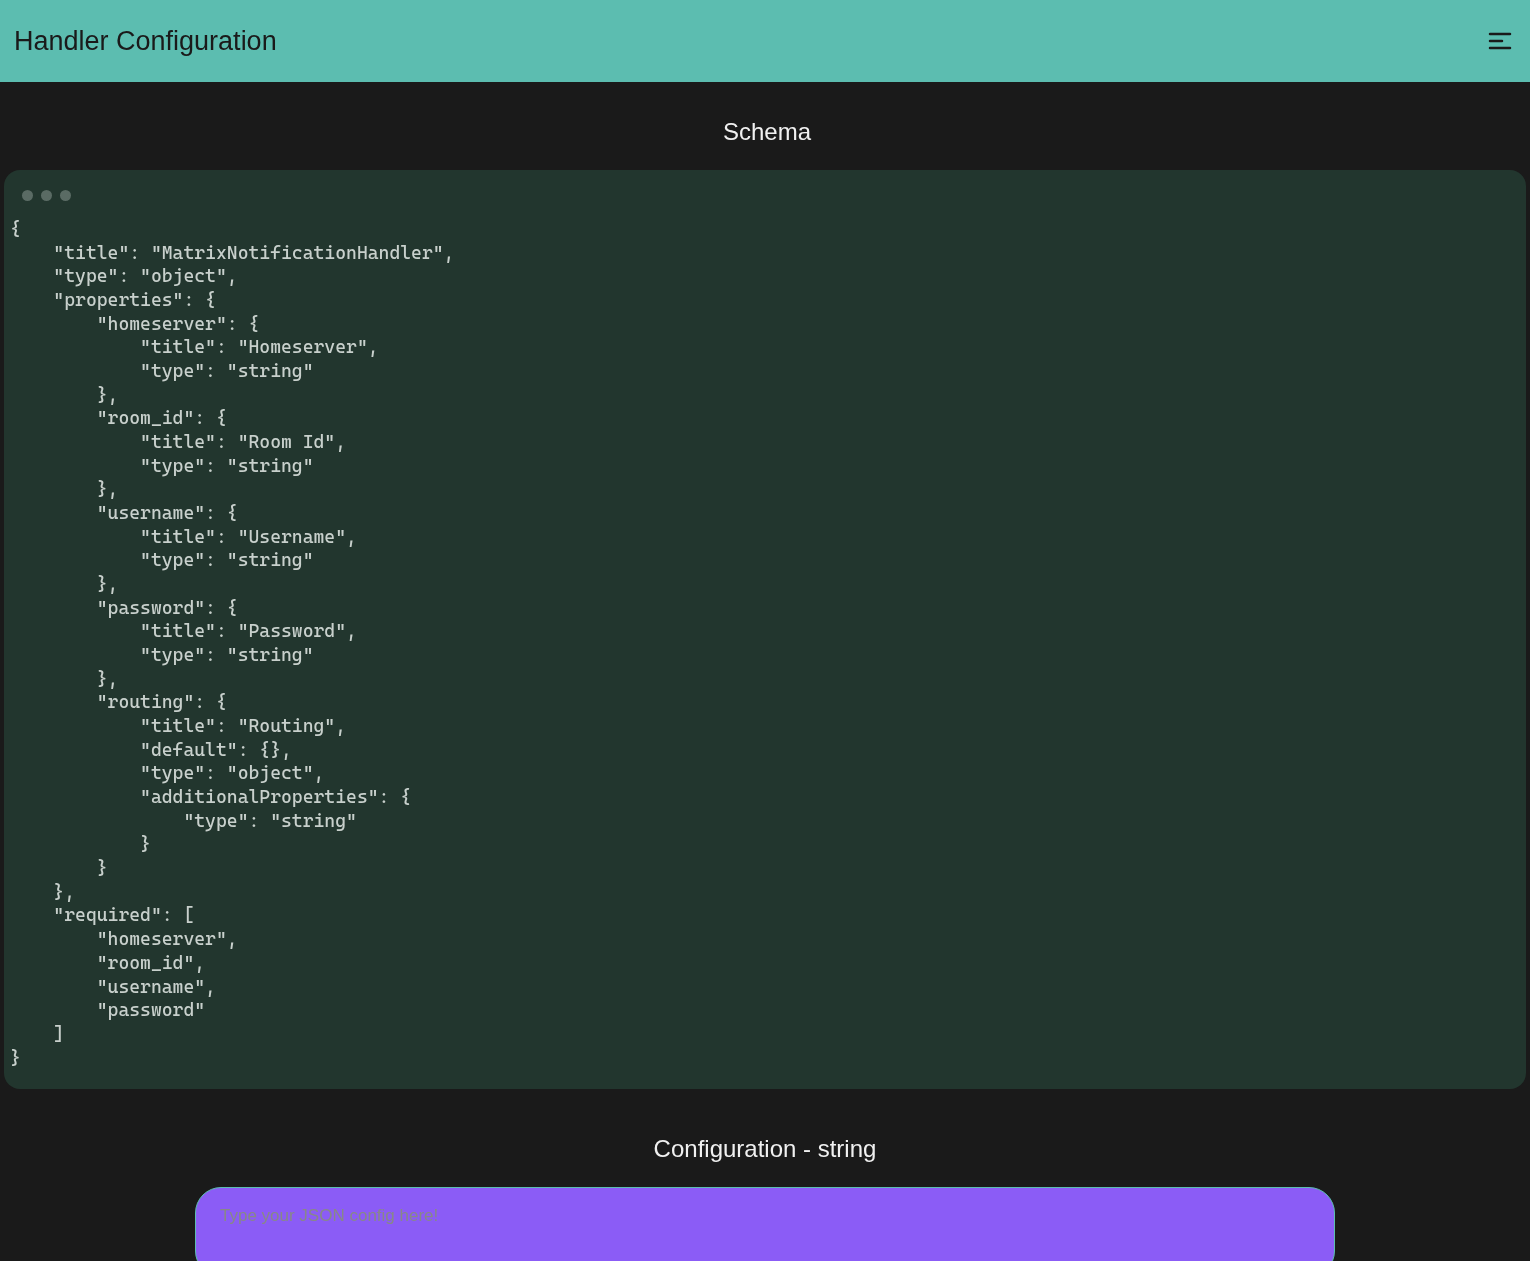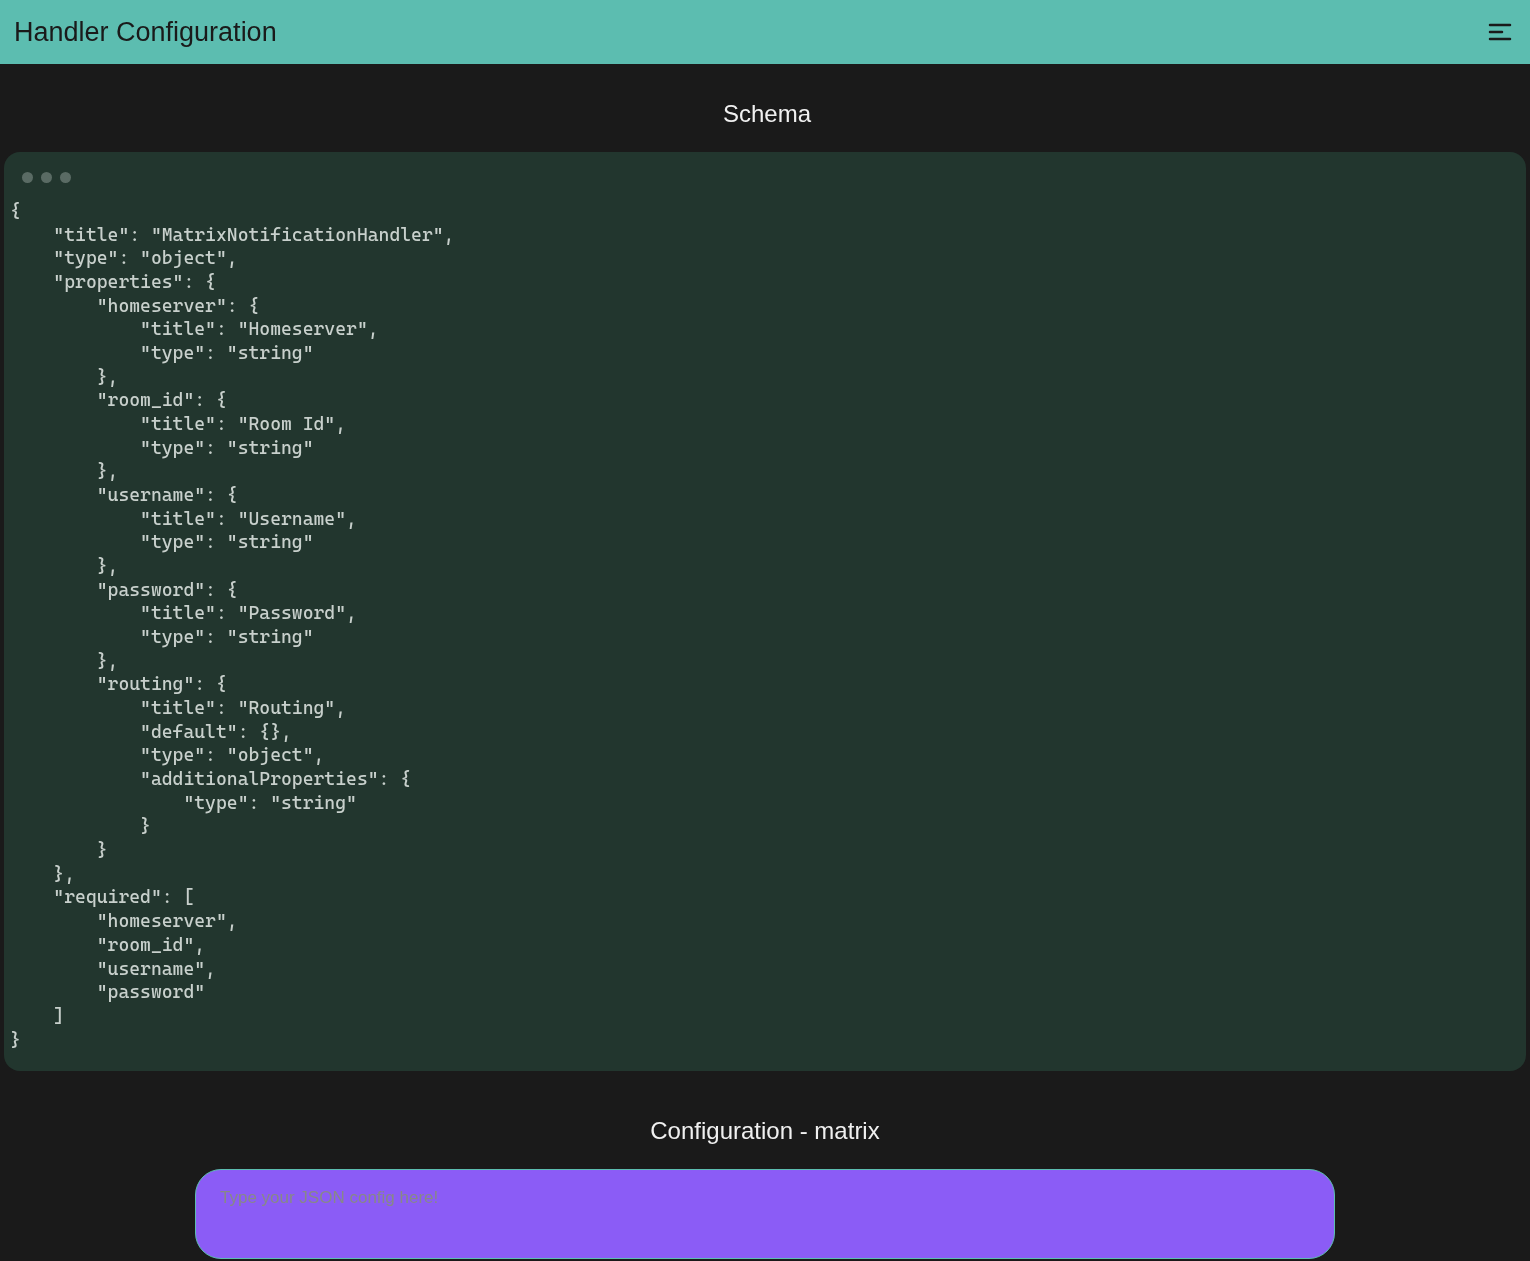--- a/index.html
+++ b/index.html
@@ -14,21 +14,21 @@
       color: #e0e0e0;
       min-height: 100vh;
     }
     
     .header {
       background-color: #5cbdb0;
       padding: 16px 14px;
       display: flex;
       justify-content: space-between;
       align-items: center;
-      height: 64px;
+      height: 82px;
     }
     
     .header-title {
       color: #1a1a1a;
       font-size: 27px;
       font-weight: 400;
     }
     
     .menu-icon {
       cursor: pointer;
@@ -178,18 +178,18 @@
     "required": [
         "homeserver",
         "room_id",
         "username",
         "password"
     ]
 }</pre>
   </div>
 
   <div class="config-section">
-    <h2 class="config-title">Configuration - matrix</h2>
+    <h2 class="config-title">Configuration - string</h2>
     <div class="textarea-wrapper">
       <textarea class="config-textarea" placeholder="Type your JSON config here!" style=""></textarea>
     </div>
   </div>
 </div>
 
 </body></html>

